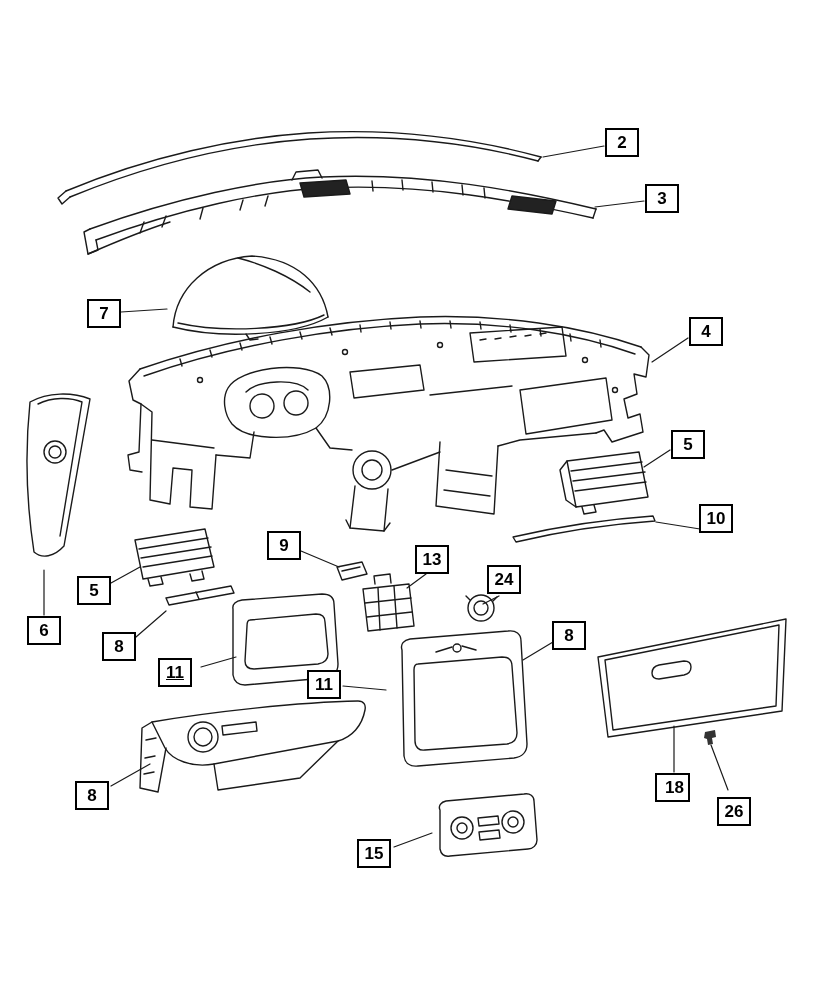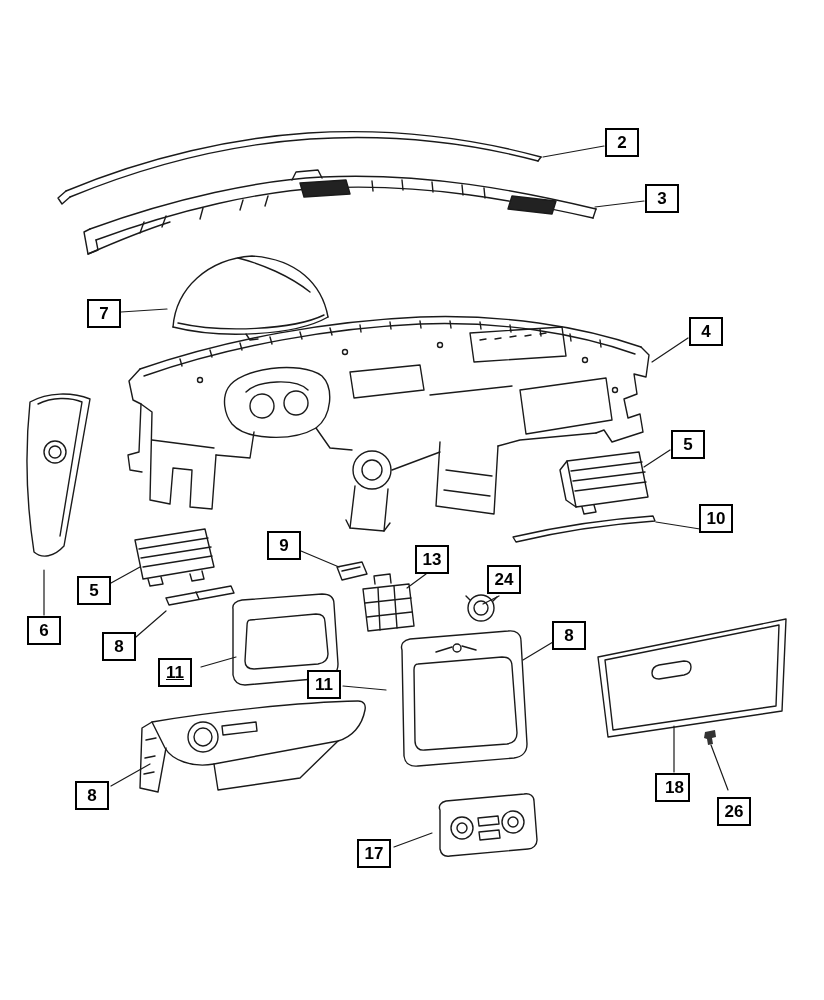--- a/index.html
+++ b/index.html
@@ -266,16 +266,16 @@
   <div class="callout" style="left:75px;top:781px;">
       <span>8</span>
     </div>
   <div class="callout" style="left:655px;top:773px;padding-left:8px;">
       <span>18</span>
     </div>
   <div class="callout" style="left:717px;top:797px;">
       <span>26</span>
     </div>
   <div class="callout" style="left:357px;top:839px;">
-      <span>17</span>
+      <span>15</span>
     </div>
 
 </div>
 
 </body></html>

